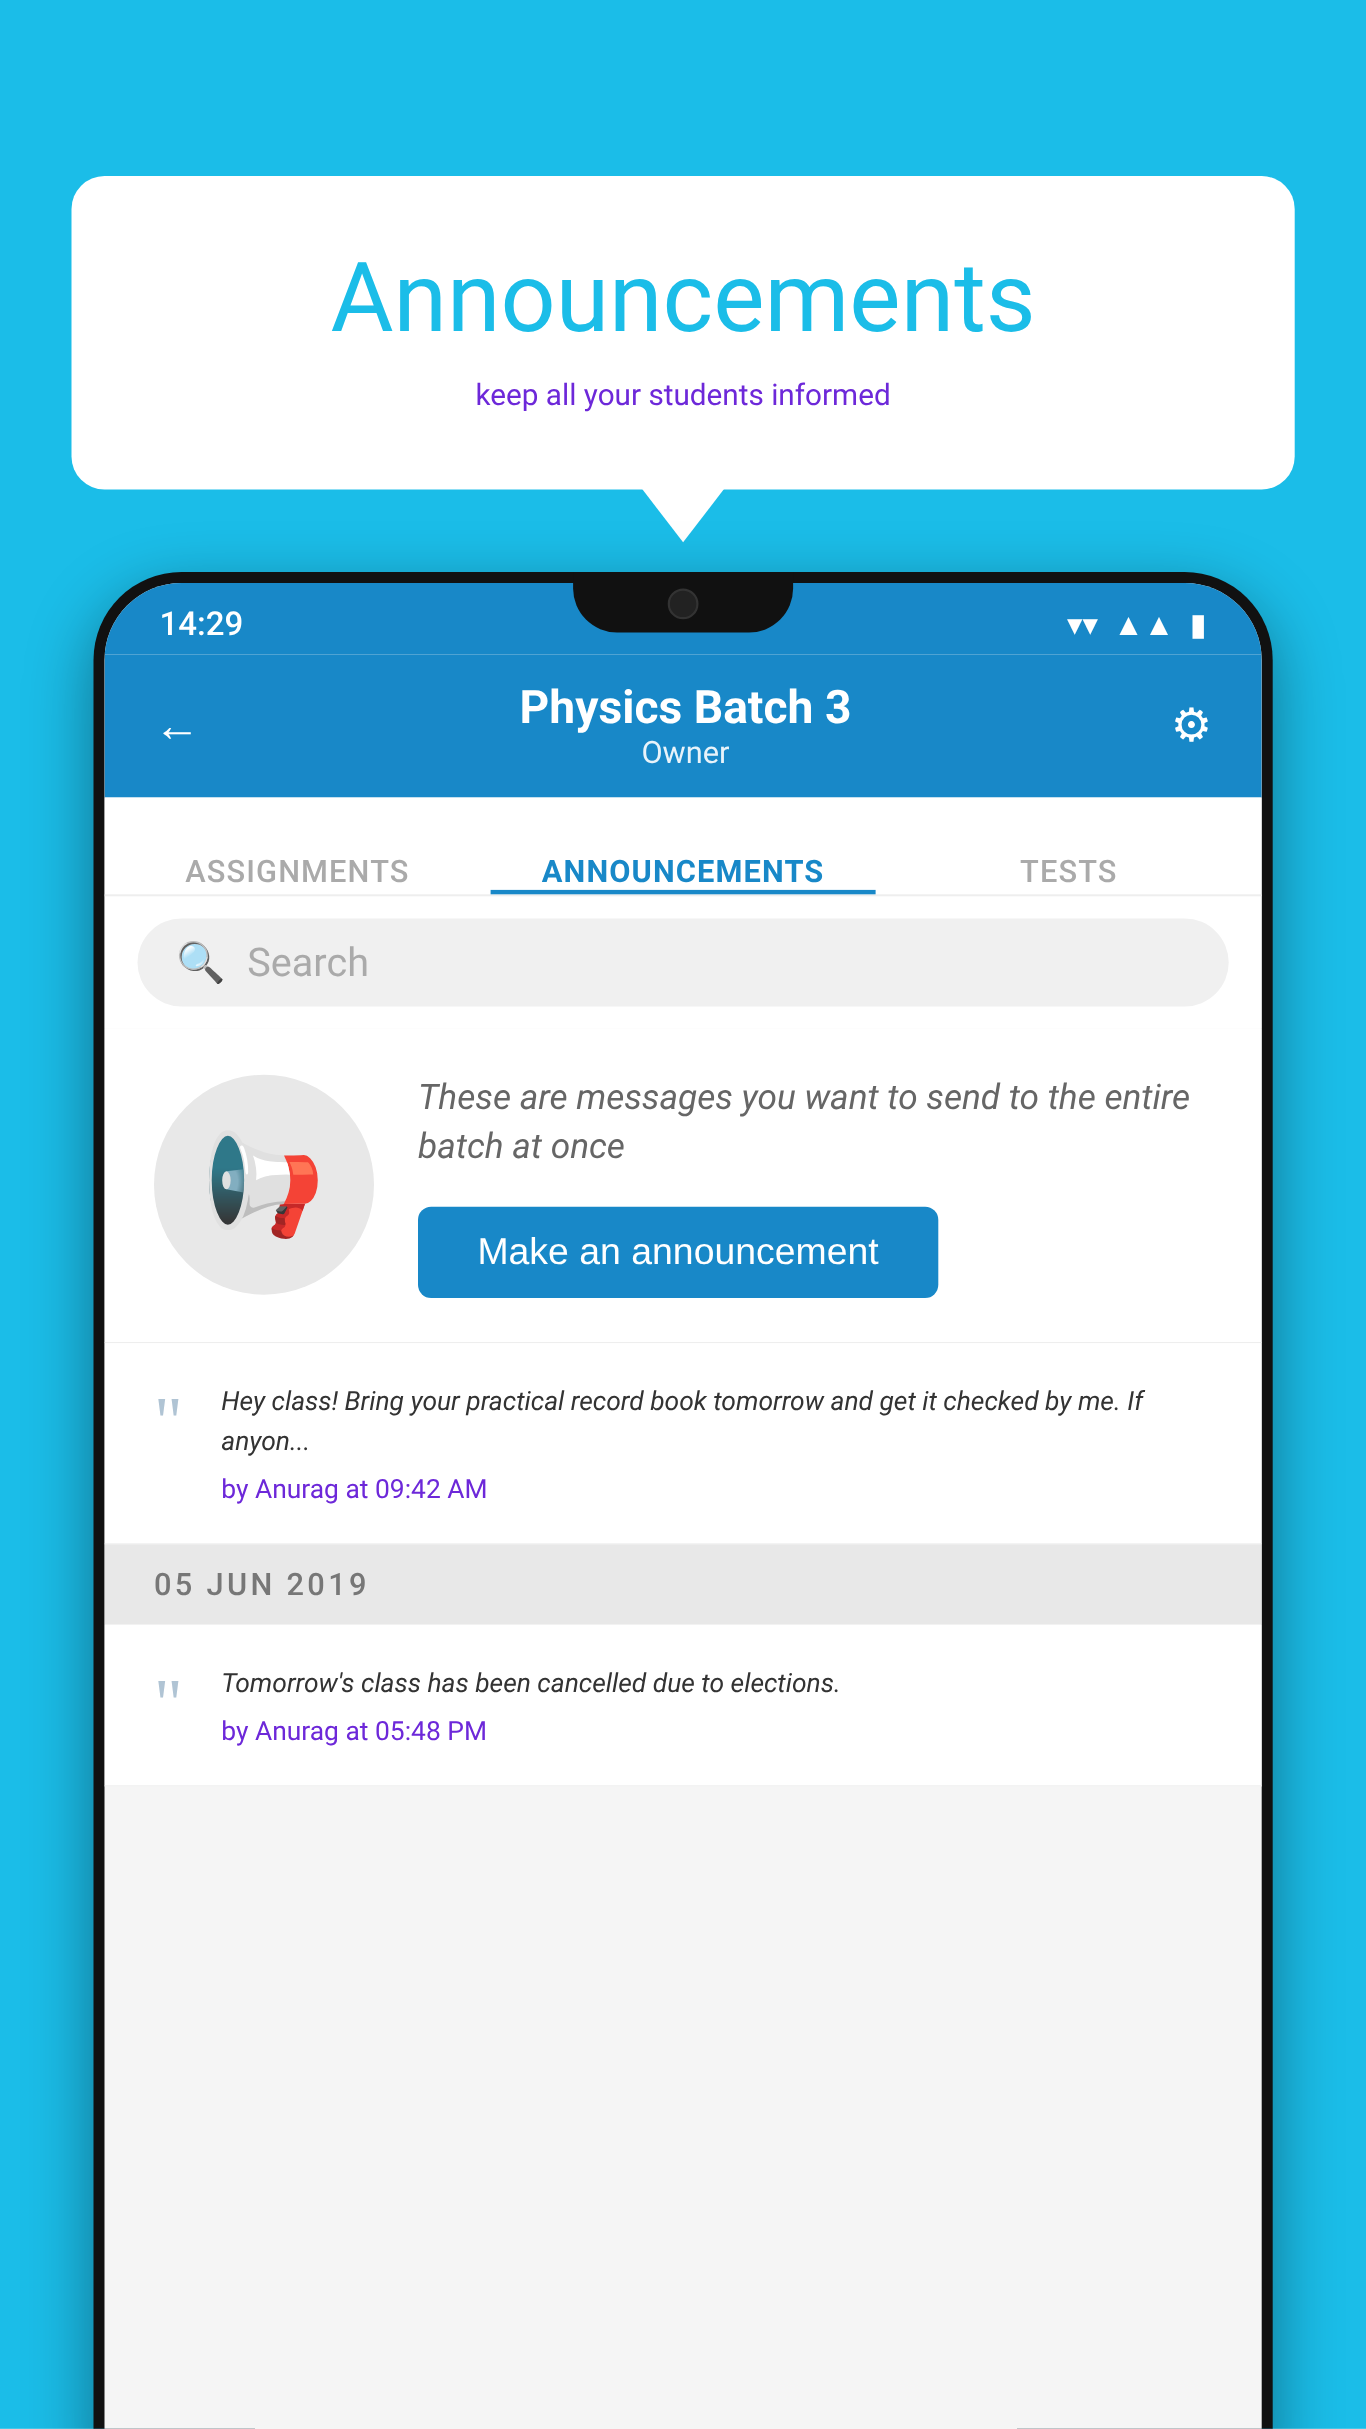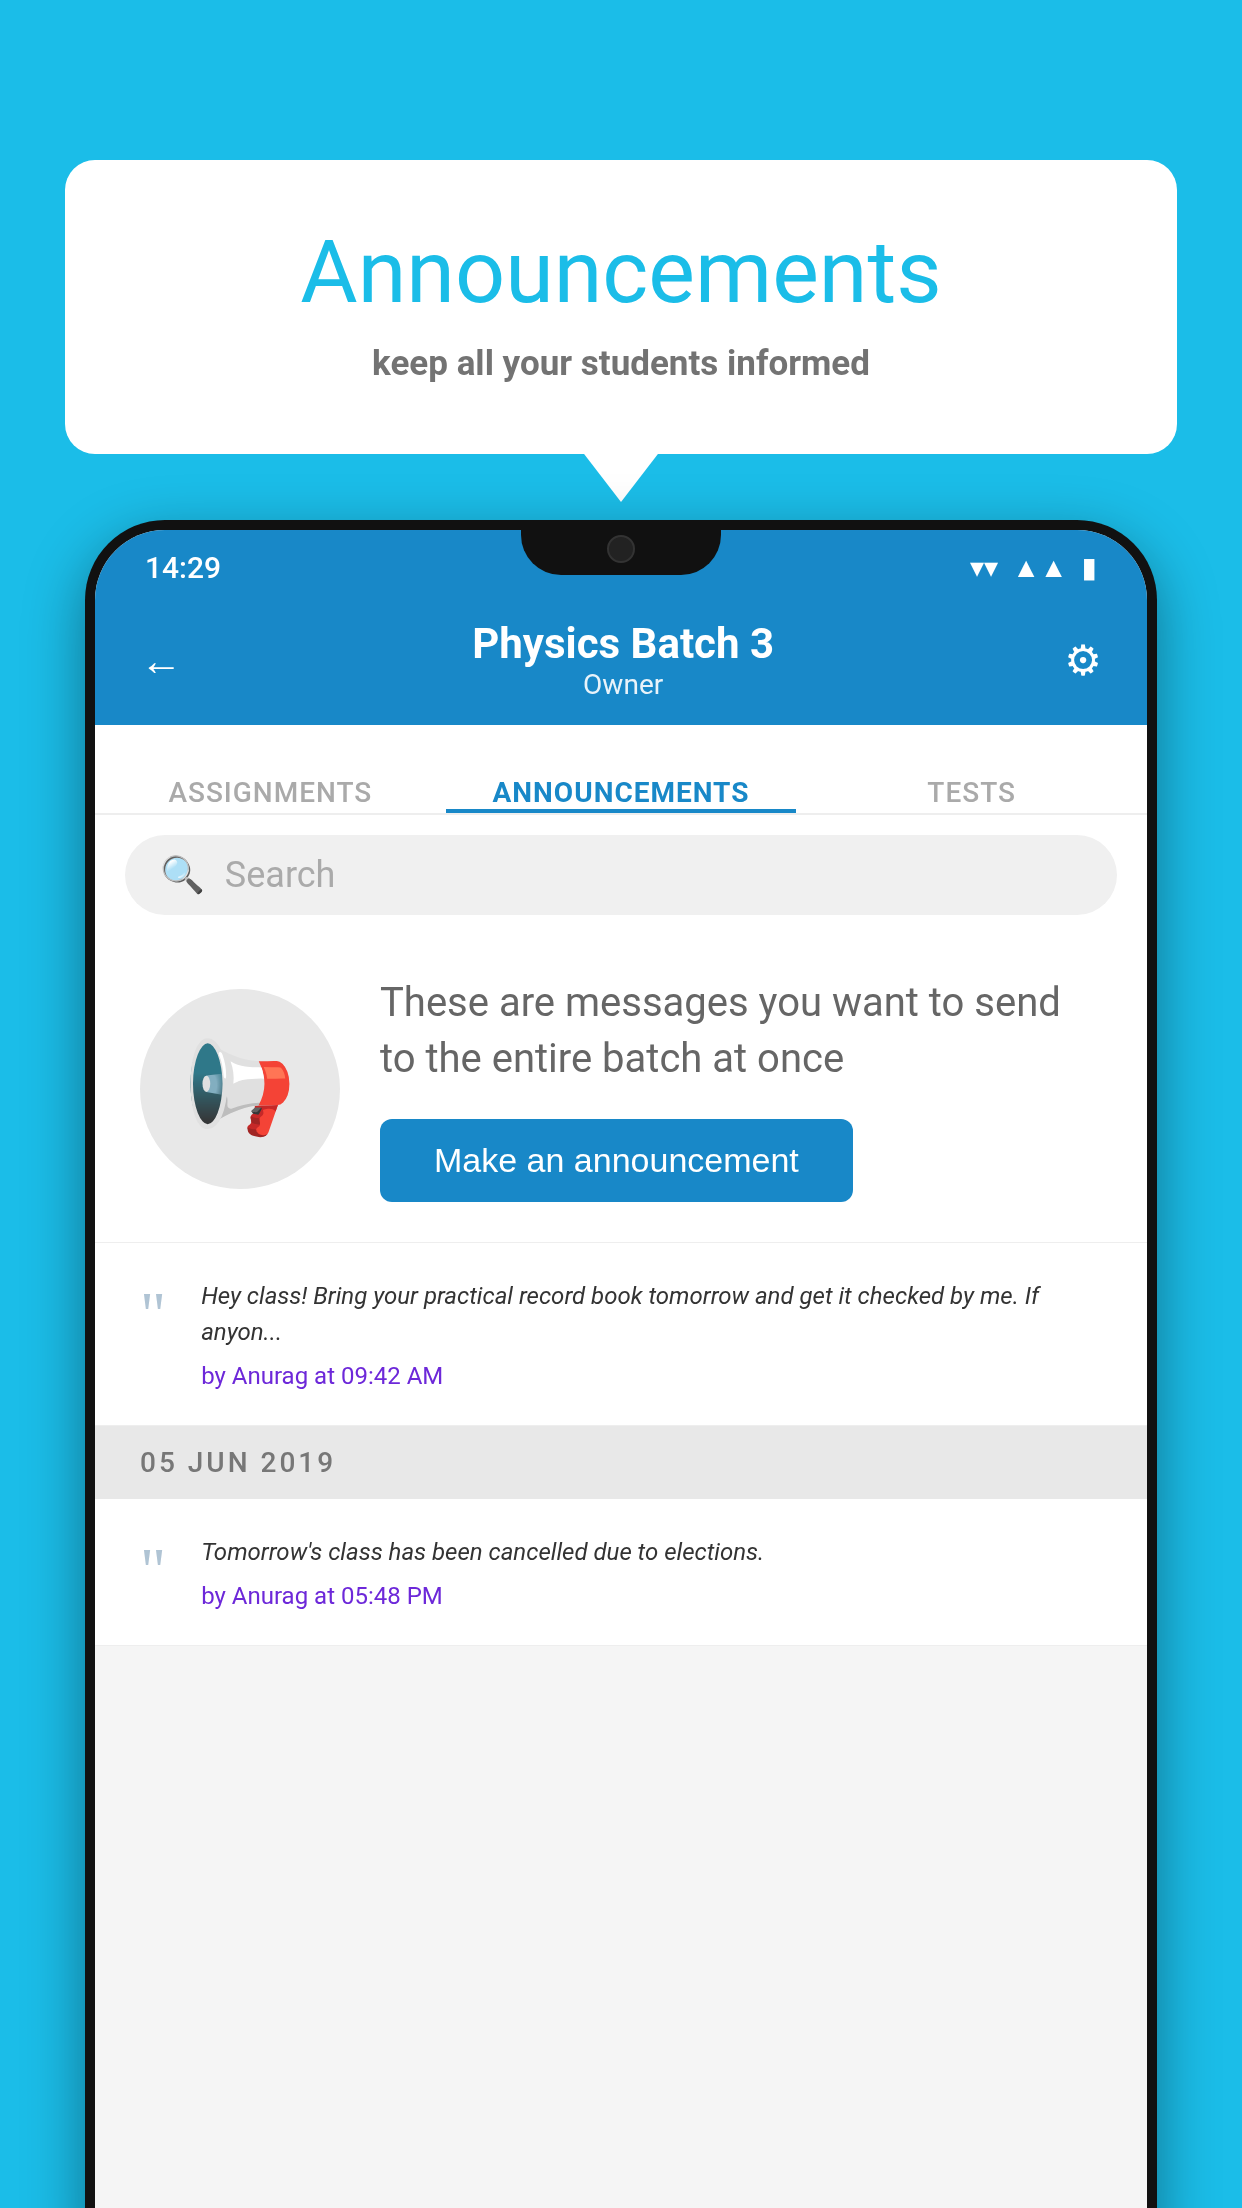--- a/index.html
+++ b/index.html
@@ -48,23 +48,23 @@
 
     .bubble-title {
       font-size: 88px;
       color: #1BBDE8;
       font-weight: 400;
       margin-bottom: 20px;
       font-style: normal;
     }
 
     .bubble-subtitle {
-      font-size: 35px;
-      color: #737373;
-      font-weight: 700;
+      font-size: 27px;
+      color: #6d28d9;
+      font-weight: 400;
     }
 
     
     .phone-container {
       position: absolute;
       top: 520px;
       left: 85px;
       right: 85px;
       bottom: 0;
     }
@@ -260,24 +260,25 @@
       font-size: 90px;
       color: #7090A8;
       transform: scaleX(-1);
     }
 
     .cta-right {
       flex: 1;
     }
 
     .cta-description {
-      font-size: 40px;
+      font-size: 32px;
       color: #666;
       line-height: 1.4;
       margin-bottom: 32px;
+      font-style: italic;
     }
 
     .make-announcement-btn {
       background: #1888C8;
       color: white;
       border: none;
       border-radius: 12px;
       padding: 22px 54px;
       font-size: 34px;
       cursor: pointer;

